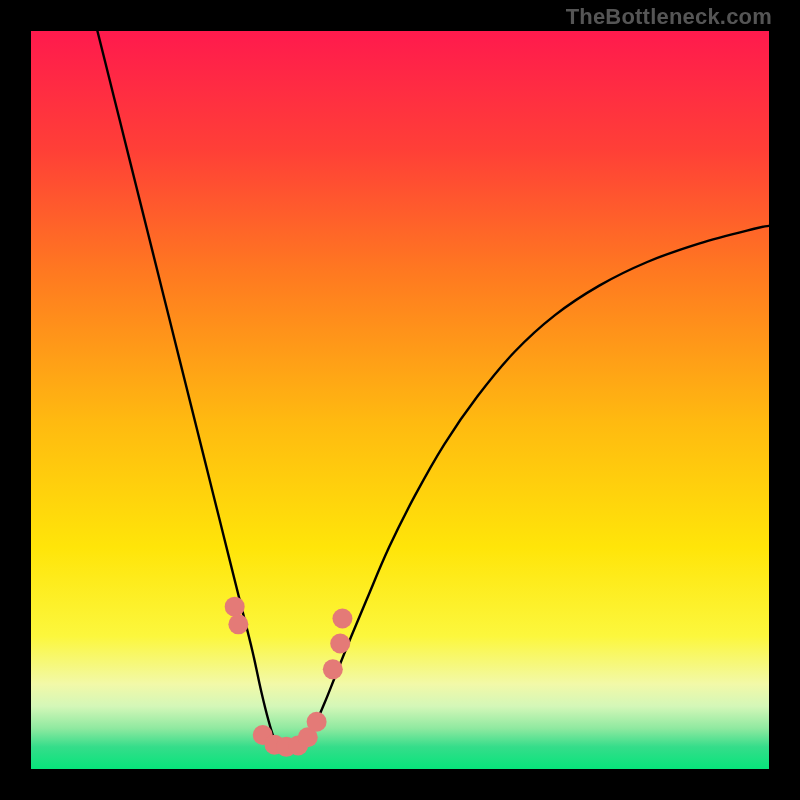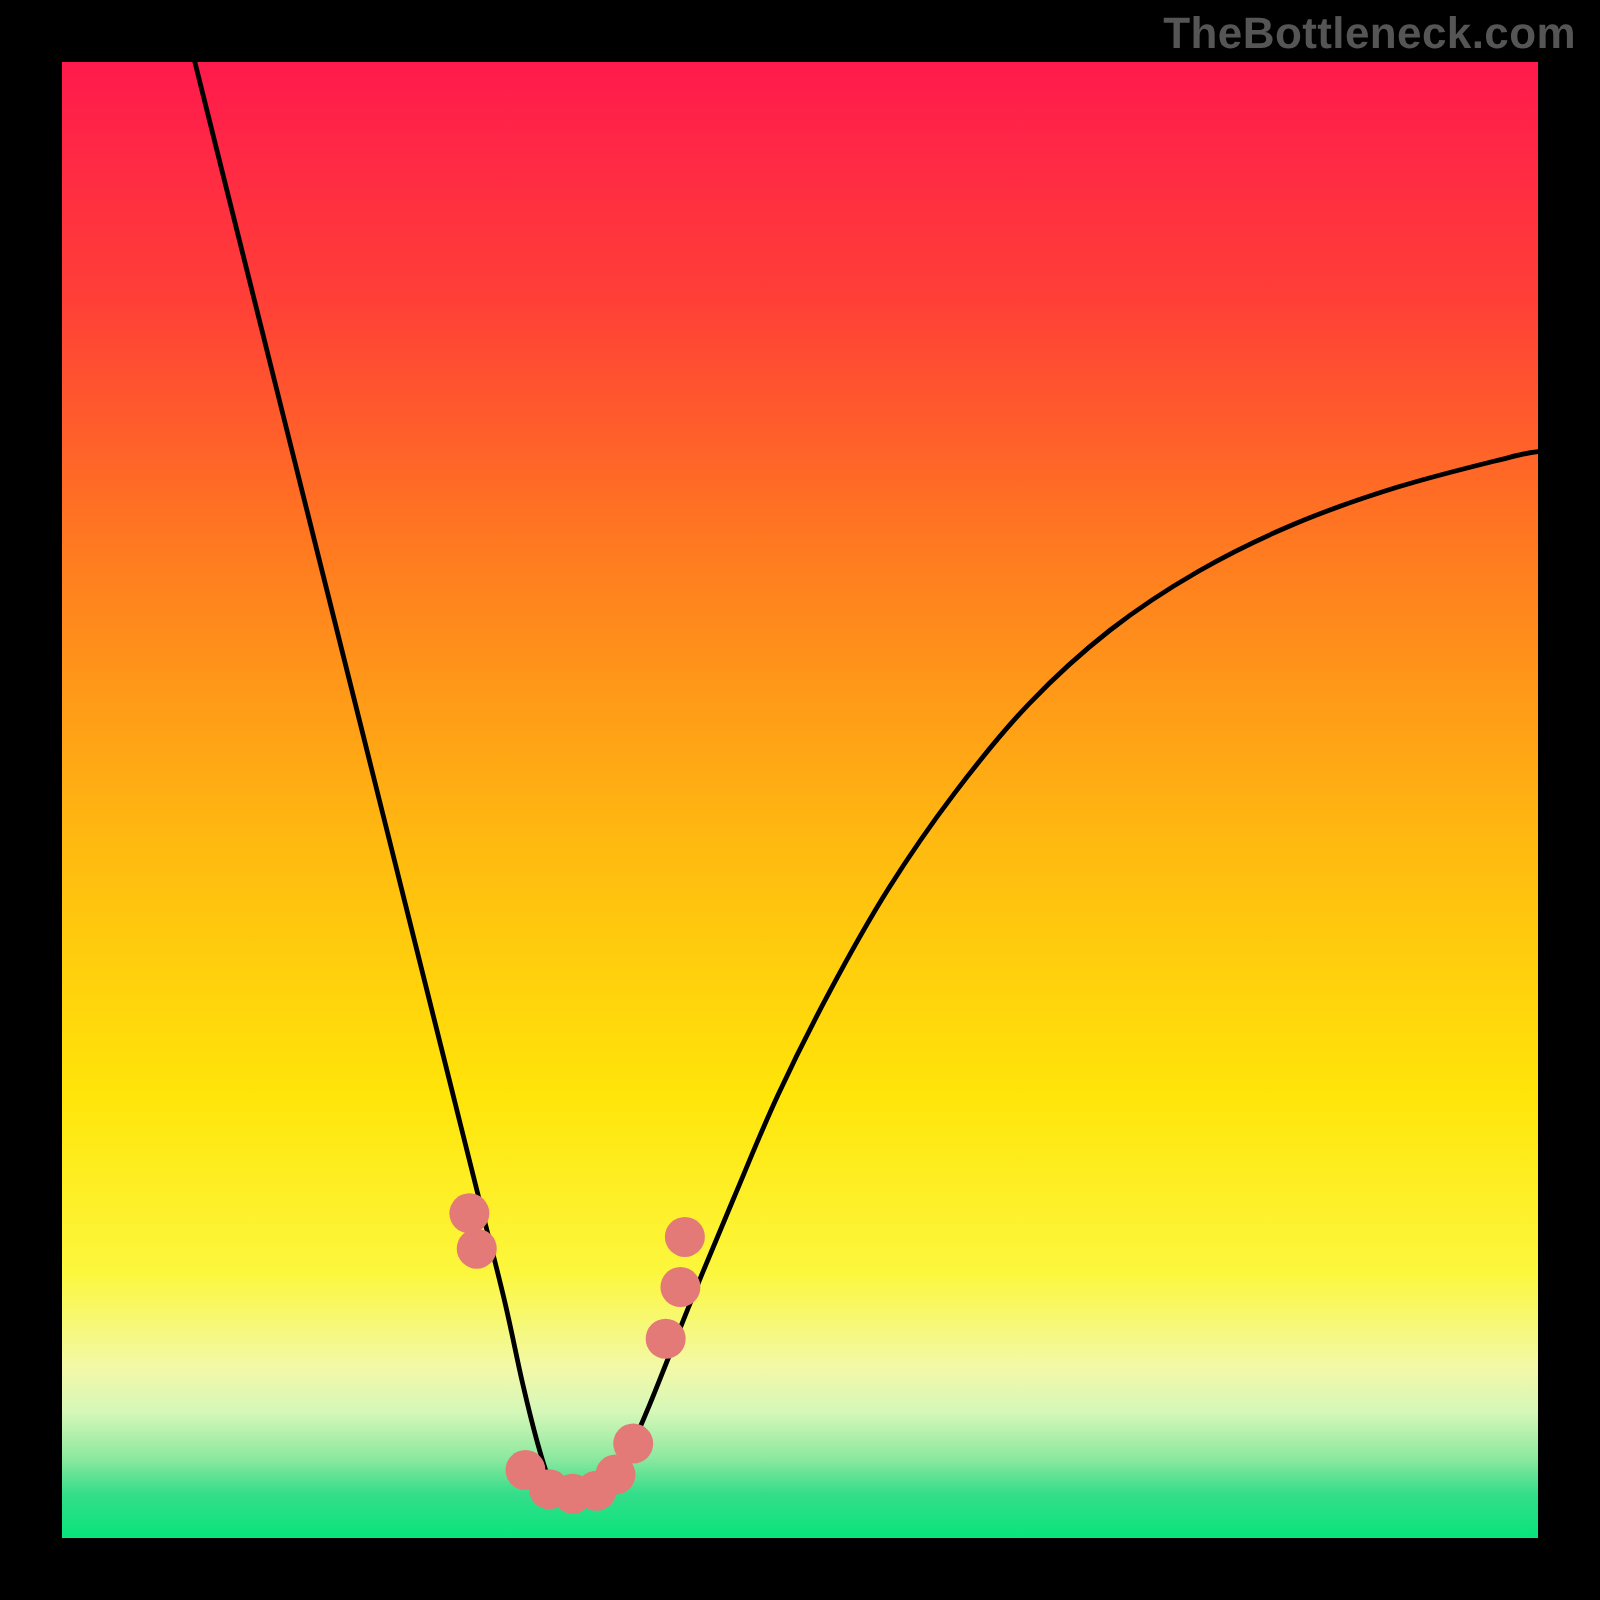--- a/index.html
+++ b/index.html
@@ -21,21 +21,21 @@
     position: absolute;
     left: 31px;
     top: 31px;
     width: 738px;
     height: 738px;
     overflow: hidden;
   }
   .attribution {
     position: absolute;
     top: 4px;
-    right: 12px;
+    right: 28px;
     color: #555;
     font-weight: 600;
     font-size: 22px;
     letter-spacing: 0.2px;
   }
   svg {
     display: block;
   }
 </style>
 </head>

